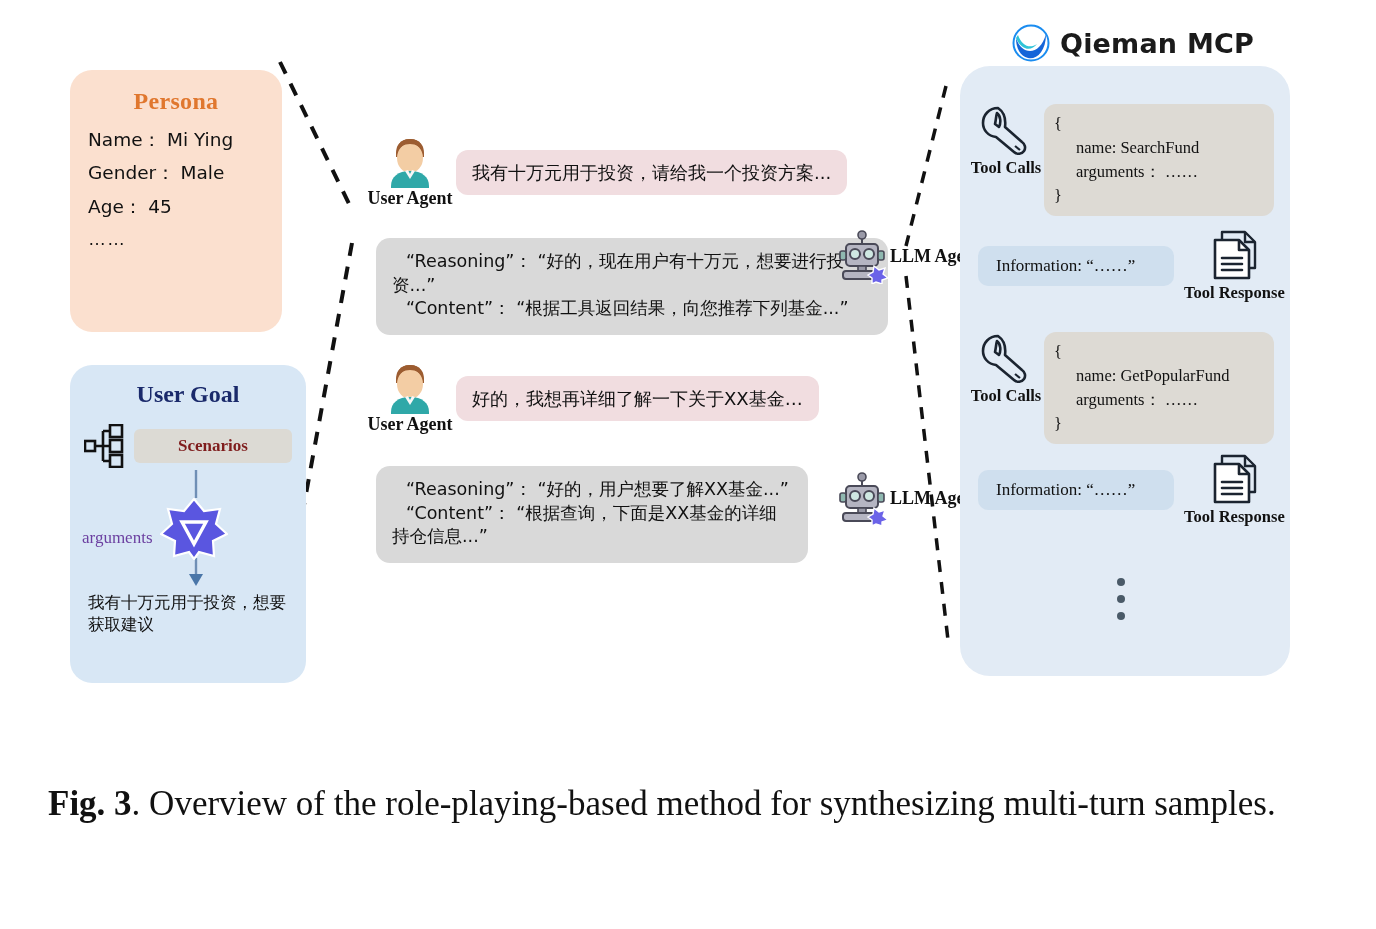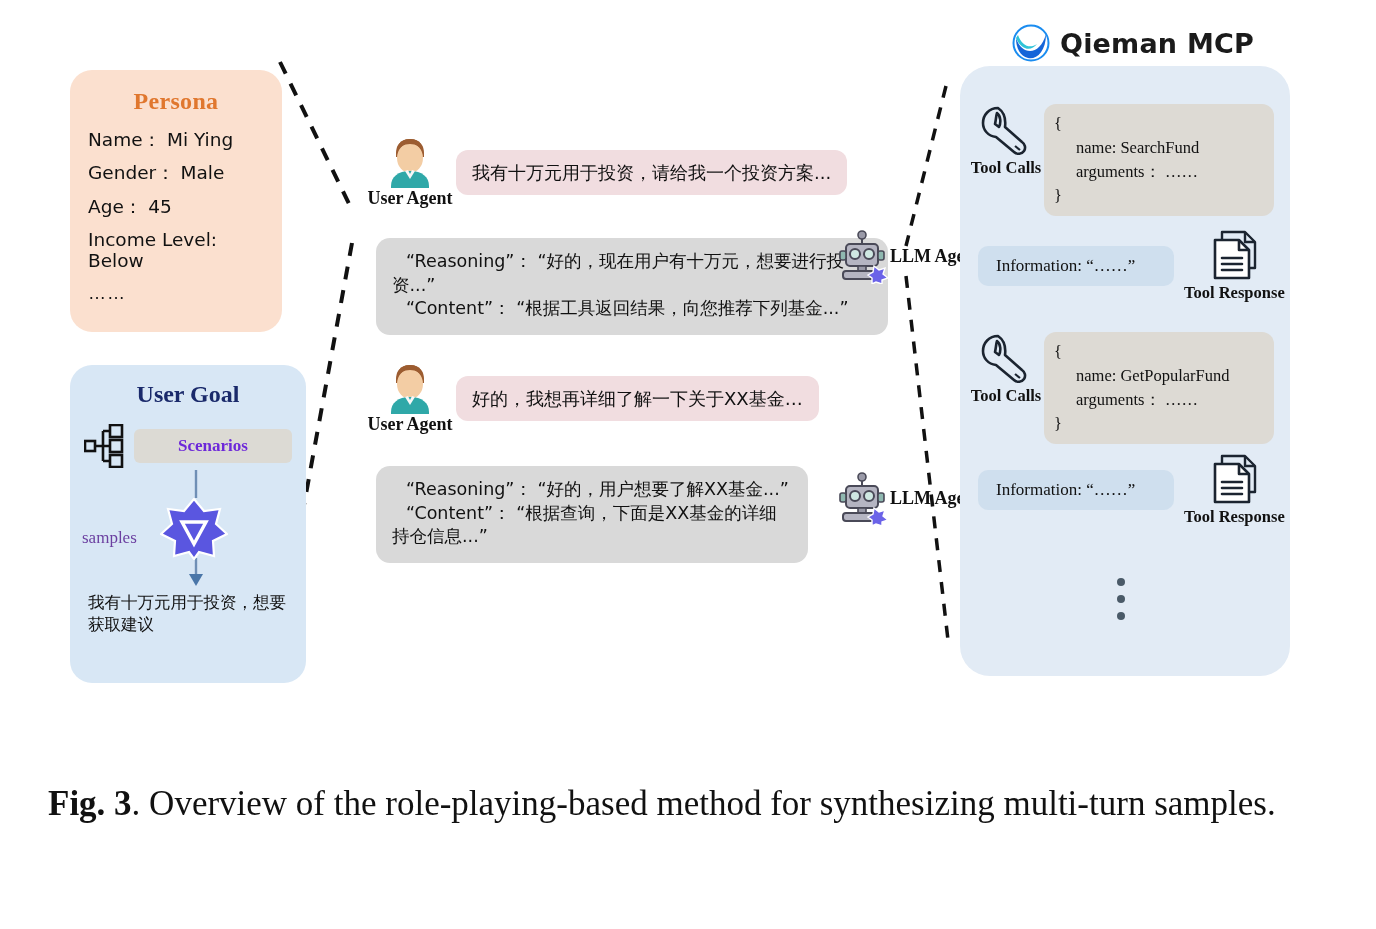--- a/index.html
+++ b/index.html
@@ -40,21 +40,21 @@
   #user-goal-card .card-title {
     text-align:center; color:#1a2a6b; font-weight:bold;
     font-family:"Liberation Serif", serif; font-size:24px;
     margin:4px 0 16px 0;
   }
   .goal-row { display:flex; align-items:center; gap:8px; }
   .hier-icon { width:42px; height:44px; flex:0 0 42px; }
   #scenarios-box {
     flex:1 1 auto; height:34px; background:#dcdad4; border-radius:6px;
     display:flex; align-items:center; justify-content:center;
-    font-family:"Liberation Serif", serif; font-weight:bold; font-size:17px; color:#6d28d9;
+    font-family:"Liberation Serif", serif; font-weight:bold; font-size:17px; color:#7f1d1d;
   }
   .gen-block { position:relative; height:118px; margin-top:2px; }
   .gen-arrow { position:absolute; left:0; top:0; width:184px; height:118px; }
   #generate-label {
     position:absolute; left:-2px; top:58px;
     color:#6b3fa0; font-family:"Liberation Serif", serif; font-size:17px;
   }
   #star-logo { position:absolute; left:76px; top:28px; width:68px; height:62px; }
   #goal-text {
     margin-top:4px; font-size:16.5px; color:#111; line-height:1.35;
@@ -145,21 +145,20 @@
     <path d="M352 243 L284 614" stroke="#111" stroke-width="4" fill="none" stroke-dasharray="13 11" stroke-linecap="butt"></path>
     <path d="M946 86 L906 246" stroke="#111" stroke-width="3.5" fill="none" stroke-dasharray="12 10" stroke-linecap="butt"></path>
     <path d="M906 276 L948 640" stroke="#111" stroke-width="3.5" fill="none" stroke-dasharray="12 10" stroke-linecap="butt"></path>
   </svg>
 
   <div id="persona-card">
     <div class="card-title">Persona</div>
     <div class="line">Name： Mi Ying</div>
     <div class="line">Gender： Male</div>
     <div class="line">Age： 45</div>
-    <div class="line">Income Level: Below</div>
     <div class="dots">……</div>
   </div>
 
   <div id="user-goal-card">
     <div class="card-title">User Goal</div>
 
     <div class="goal-row">
       <svg class="hier-icon" viewBox="0 0 42 44">
         <rect x="1" y="17" width="10" height="10" fill="none" stroke="#111" stroke-width="2.6"></rect>
         <rect x="26" y="1" width="12" height="12" fill="none" stroke="#111" stroke-width="2.6"></rect>
@@ -169,21 +168,21 @@
       </svg>
       <div id="scenarios-box">Scenarios</div>
     </div>
 
     <div class="gen-block">
       <svg class="gen-arrow" viewBox="0 0 184 118">
         <path d="M112 0 V28" stroke="#6f8fb5" stroke-width="2.4" fill="none"></path>
         <path d="M112 88 V106" stroke="#6f8fb5" stroke-width="2.4" fill="none"></path>
         <path d="M105 104 L112 116 L119 104 Z" fill="#4a76a8"></path>
       </svg>
-      <div id="generate-label">samples</div>
+      <div id="generate-label">arguments</div>
       <svg id="star-logo" viewBox="0 0 68 62">
         <path d="M34 1 L44 13 L60 11 L56 26 L67 36 L53 43 L54 58 L39 54 L34 61 L29 54 L14 58 L15 43 L1 36 L12 26 L8 11 L24 13 Z" fill="#5a56e0" stroke="#ffffff" stroke-width="2.2"></path>
         <path d="M22 24 L46 24 L34 46 Z" fill="none" stroke="#ffffff" stroke-width="3.4"></path>
       </svg>
     </div>
 
     <div id="goal-text">我有十万元用于投资，想要获取建议</div>
   </div>
 
   <div class="user-turn" style="left:364px; top:136px;">

